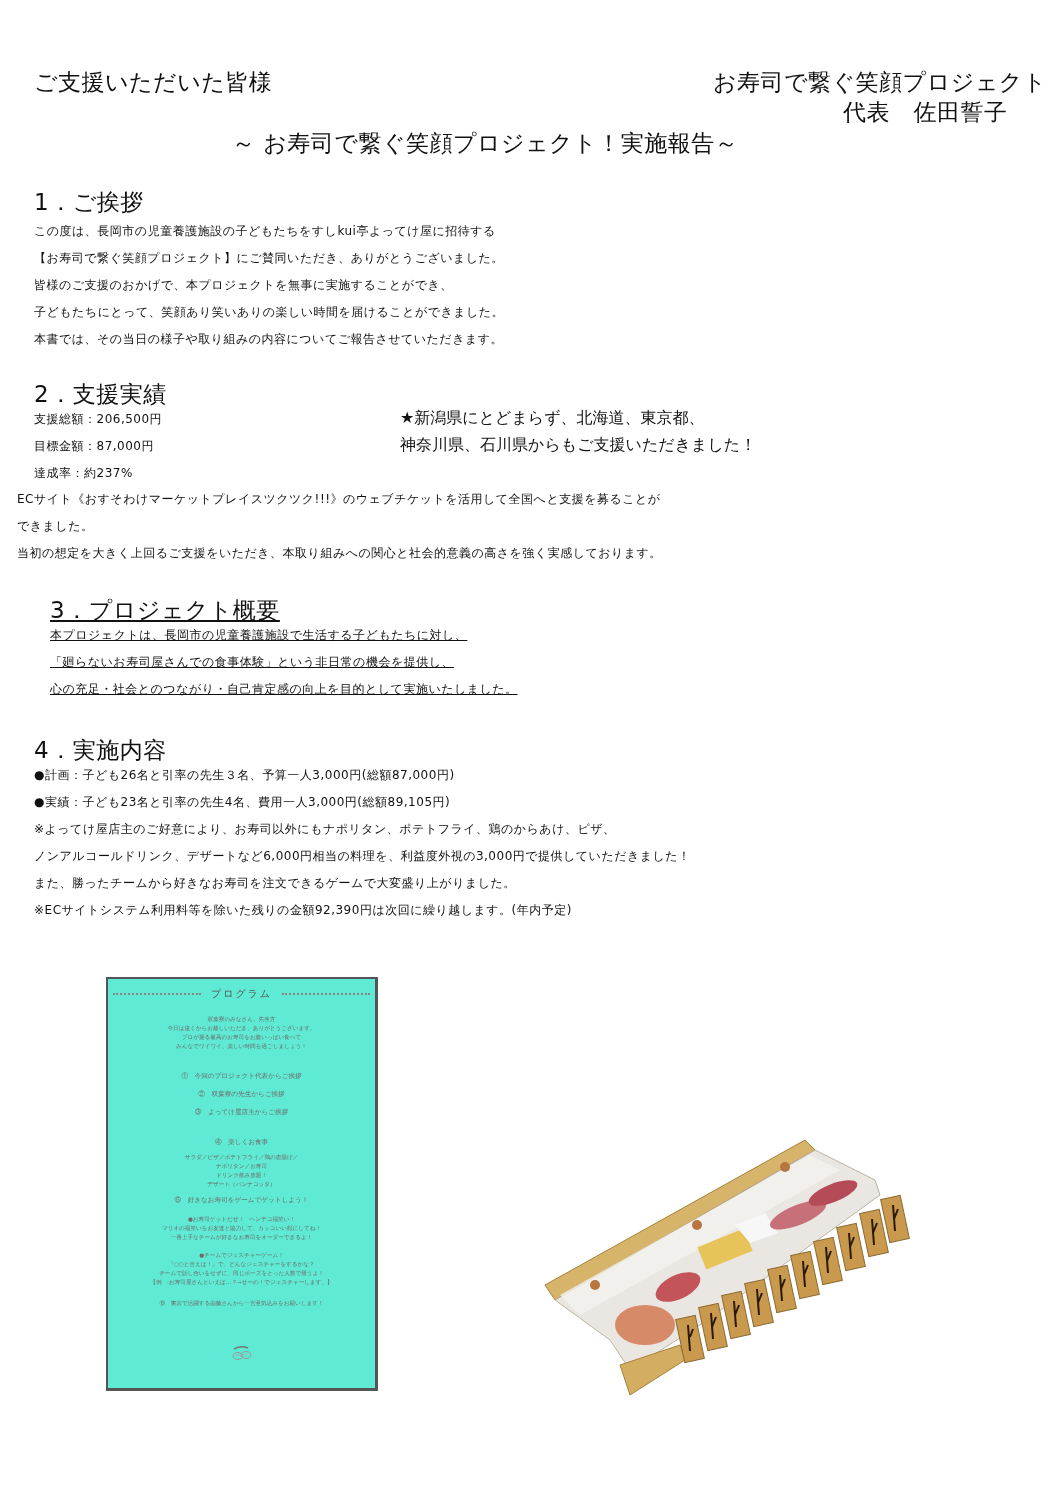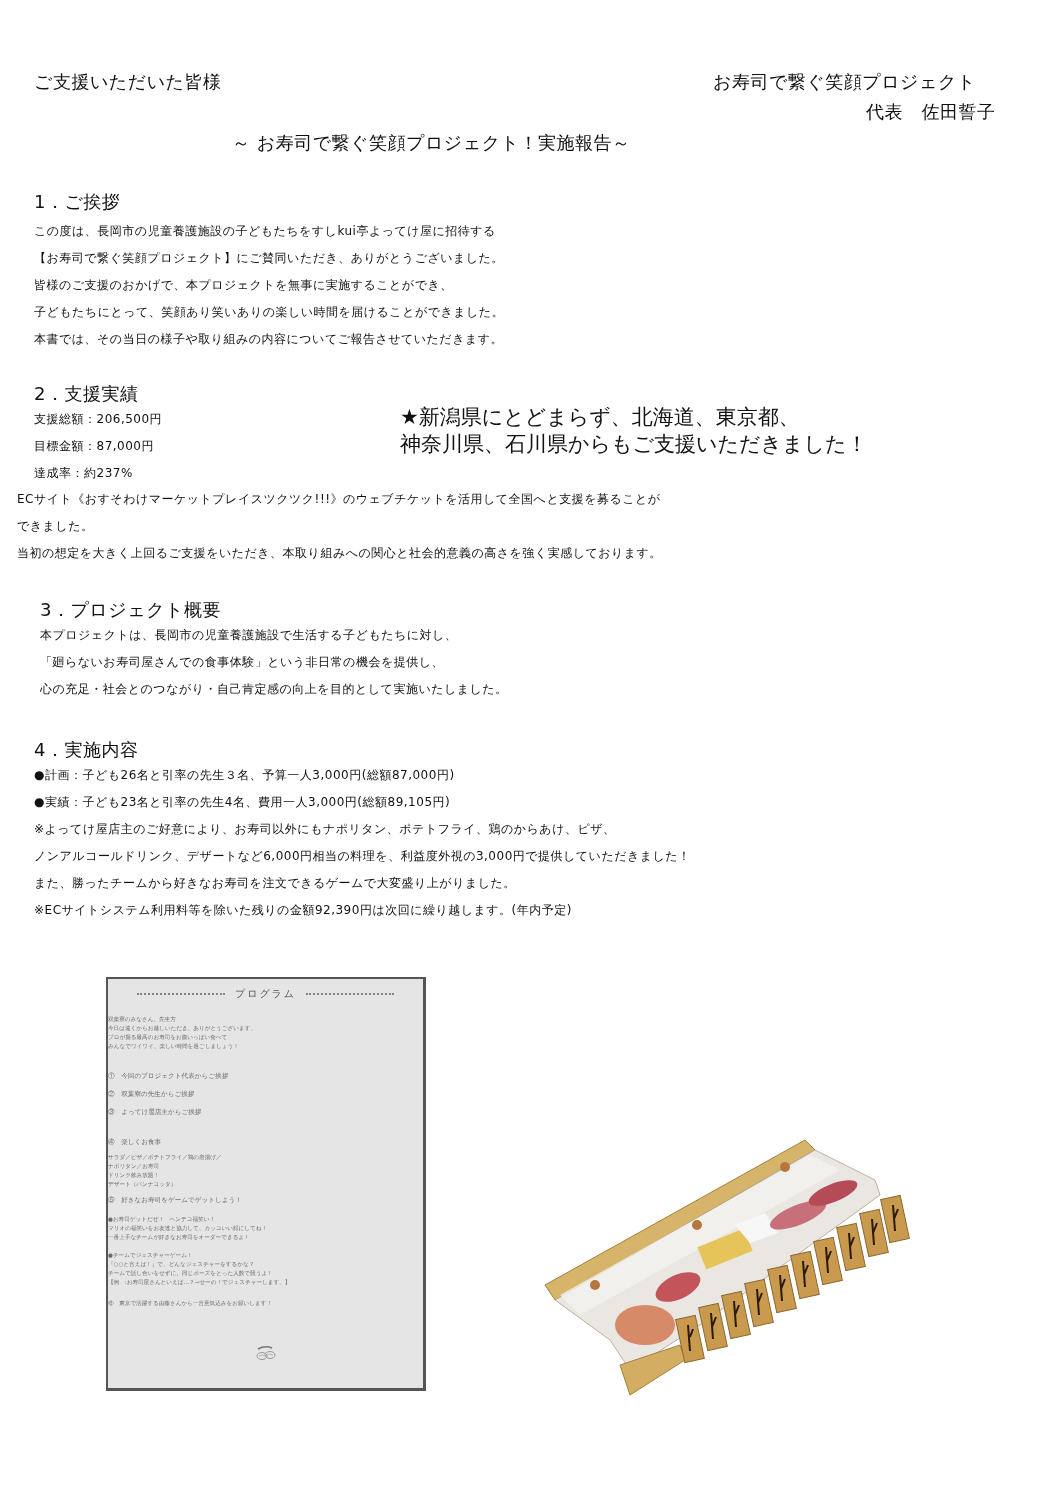--- a/index.html
+++ b/index.html
@@ -2,52 +2,52 @@
 <html><head>
 <meta charset="utf-8">
 <style>
   html, body { margin:0; padding:0; background:#ffffff; }
   body {
     width:1060px; height:1500px; position:relative; overflow:hidden;
     font-family: "DejaVu Sans", sans-serif; color:#111;
   }
   .abs { position:absolute; }
   .txt { font-size:12px; line-height:23px; white-space:nowrap; letter-spacing:0.5px; }
-  .h { font-size:18px; line-height:24px; white-space:nowrap; letter-spacing:0.5px; }
+  .h { font-size:23px; line-height:24px; white-space:nowrap; letter-spacing:0.5px; }
   .line { display:block; white-space:nowrap; }
 
   
   #salutation { left:34px; top:70px; }
   #org { left:713px; top:70px; }
-  #rep { left:866px; top:100px; }
+  #rep { left:843px; top:100px; }
   #title { left:232px; top:131px; }
 
   
   #s1 { left:34px; top:190px; }
   #s1 .body { margin-top:4px; }
   #s1 .body .line { height:27px; line-height:27px; }
 
   #s2 { left:34px; top:382px; }
   #s2-stats .line { height:27px; line-height:27px; }
-  #s2-note { left:400px; top:404px; font-size:21px; line-height:27px; }
+  #s2-note { left:400px; top:404px; font-size:16px; line-height:27px; }
   #s2-body { left:17px; top:486px; }
   #s2-body .line { height:27px; line-height:27px; }
 
-  #s3 { left:40px; top:598px; }
+  #s3 { left:50px; top:598px;text-decoration:underline; }
   #s3 .body .line { height:27px; line-height:27px; }
 
   #s4 { left:34px; top:738px; }
   #s4 .body .line { height:27px; line-height:27px; }
 
   
   #program {
-    left:106px; top:977px; width:320px; height:414px;
+    left:106px; top:977px; width:272px; height:414px;
     border:2px solid #555; border-right-width:3px; border-bottom-width:3px;
-    background:#e5e5e5; box-sizing:border-box;
-    font-family:"DejaVu Serif", serif; color:#6f6a66; text-align:left;
+    background:#5eead4; box-sizing:border-box;
+    font-family:"DejaVu Serif", serif; color:#6f6a66; text-align:center;
   }
   #program .ptitle {
     margin-top:8px; display:flex; align-items:center; justify-content:center; gap:10px;
     font-size:10px; letter-spacing:2px; color:#555;
   }
   #program .dots { flex:0 0 88px; border-top:2px dotted #8a8580; height:0; }
   #program .small { font-size:5.6px; line-height:9px; }
   #program .item { font-size:6.6px; line-height:10px; margin-top:8px; }
   #program .logo {
     position:absolute; left:50%; bottom:22px; transform:translateX(-50%);

